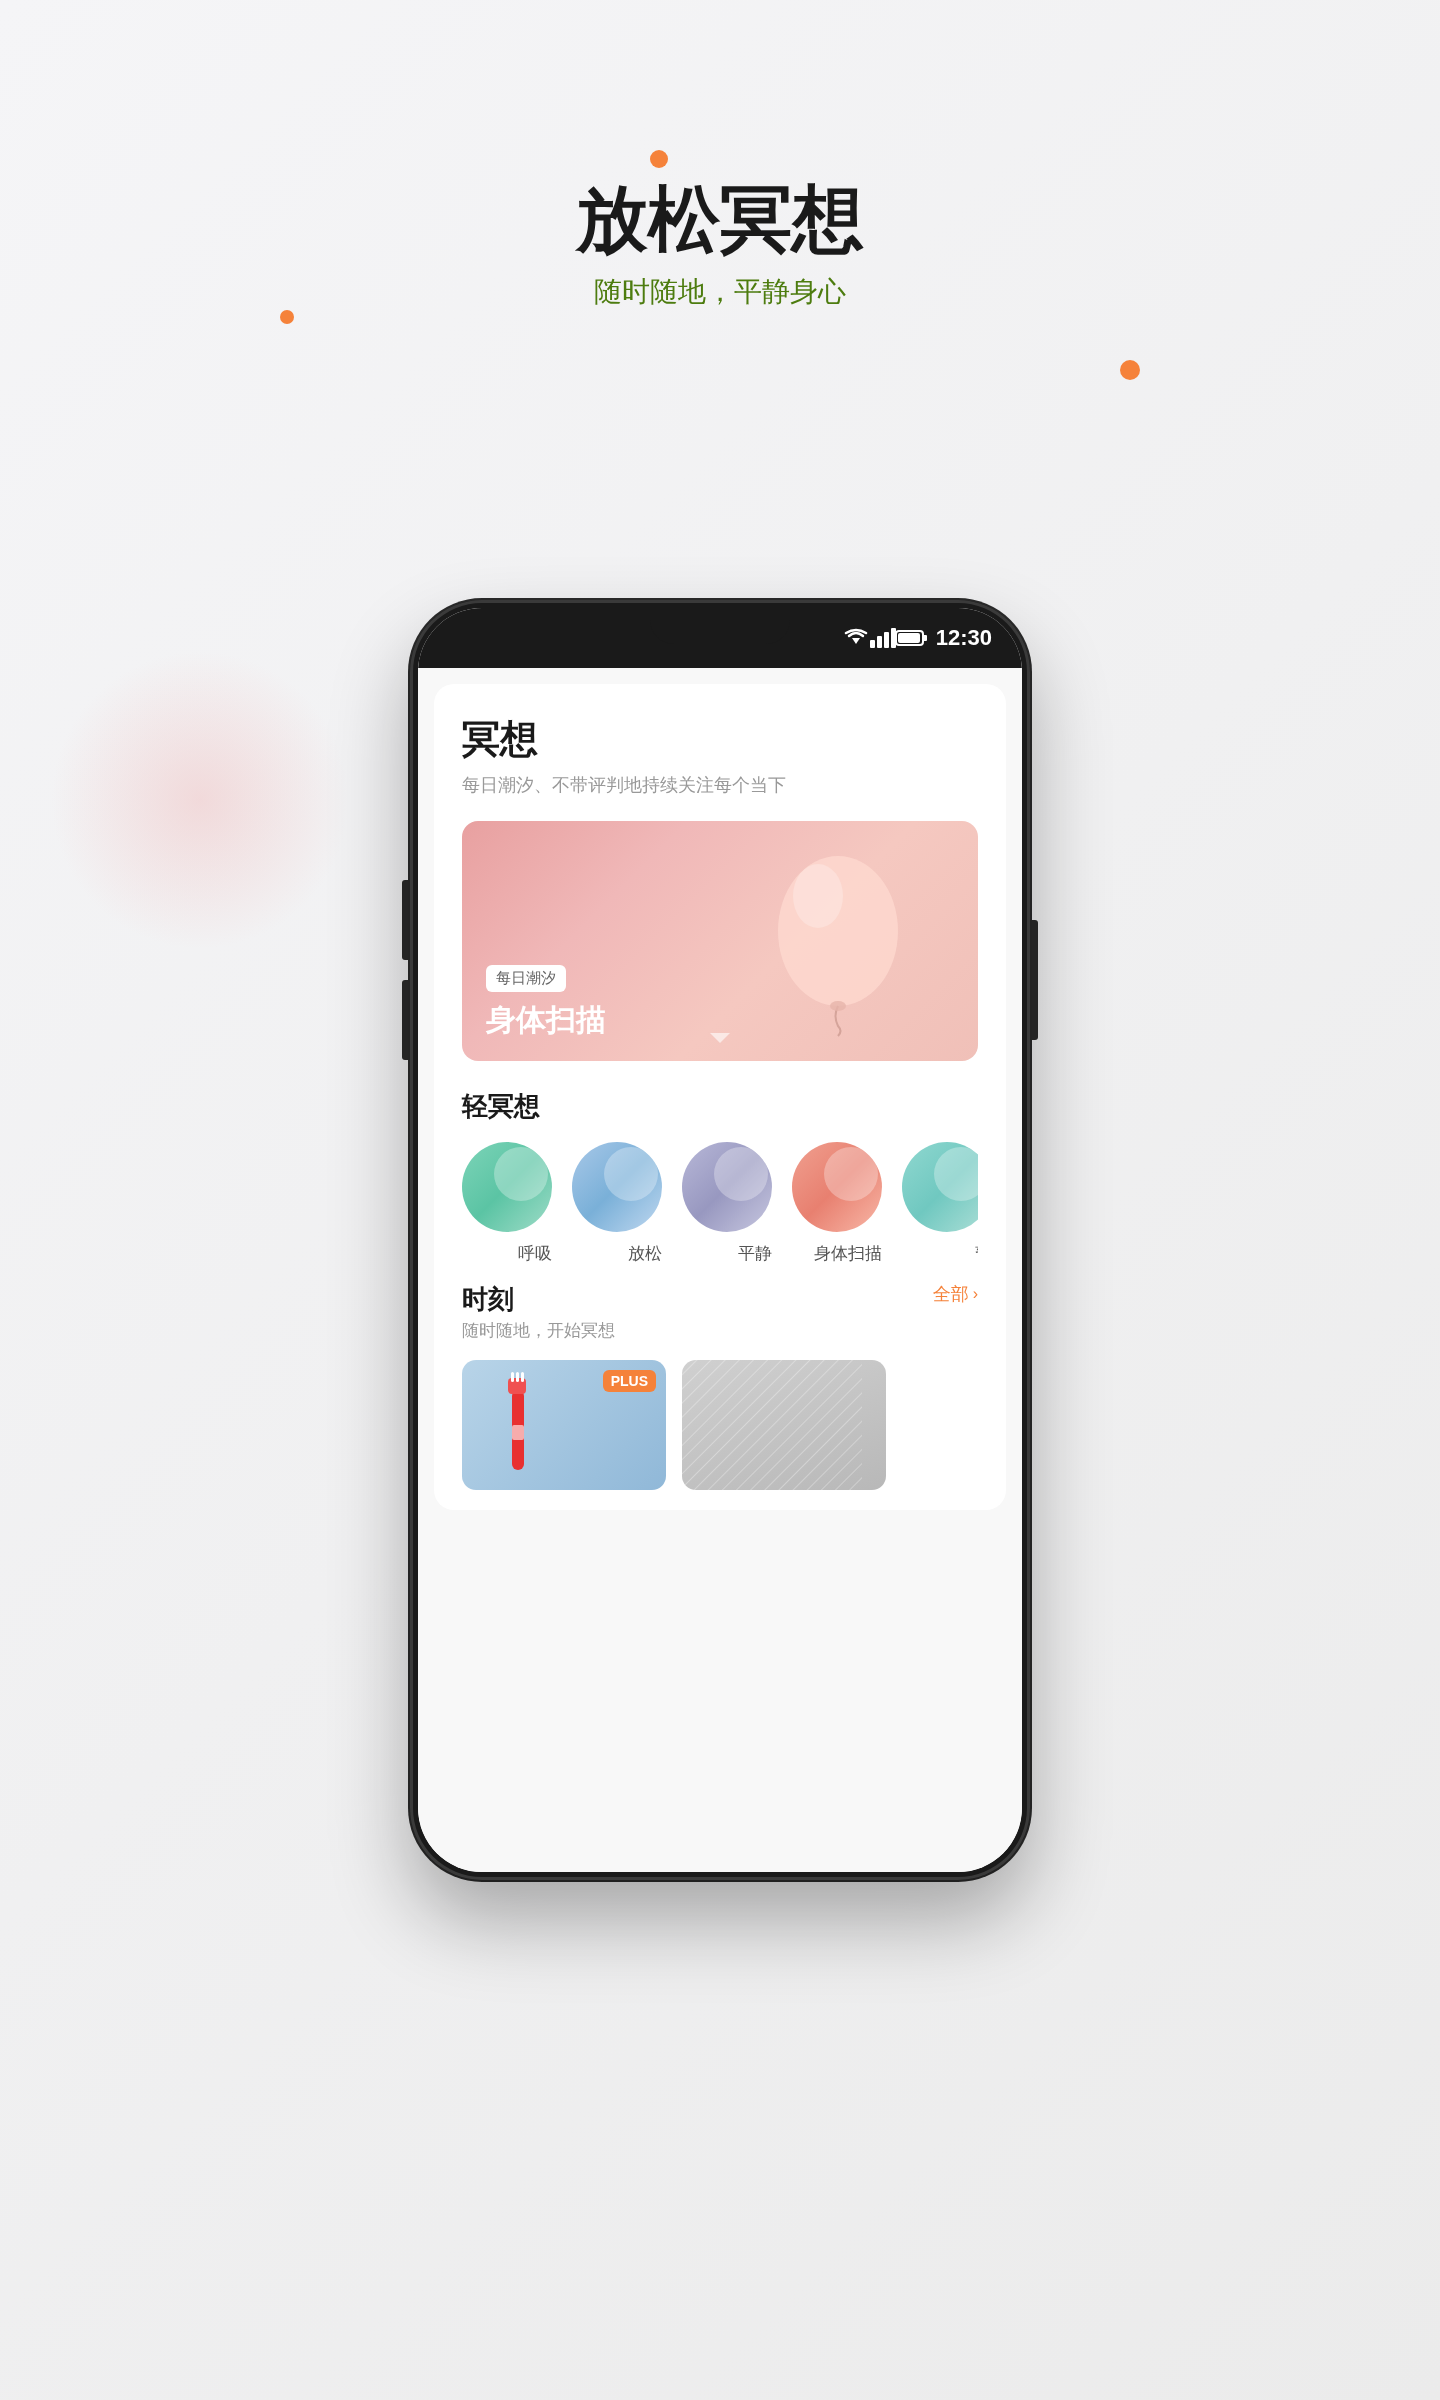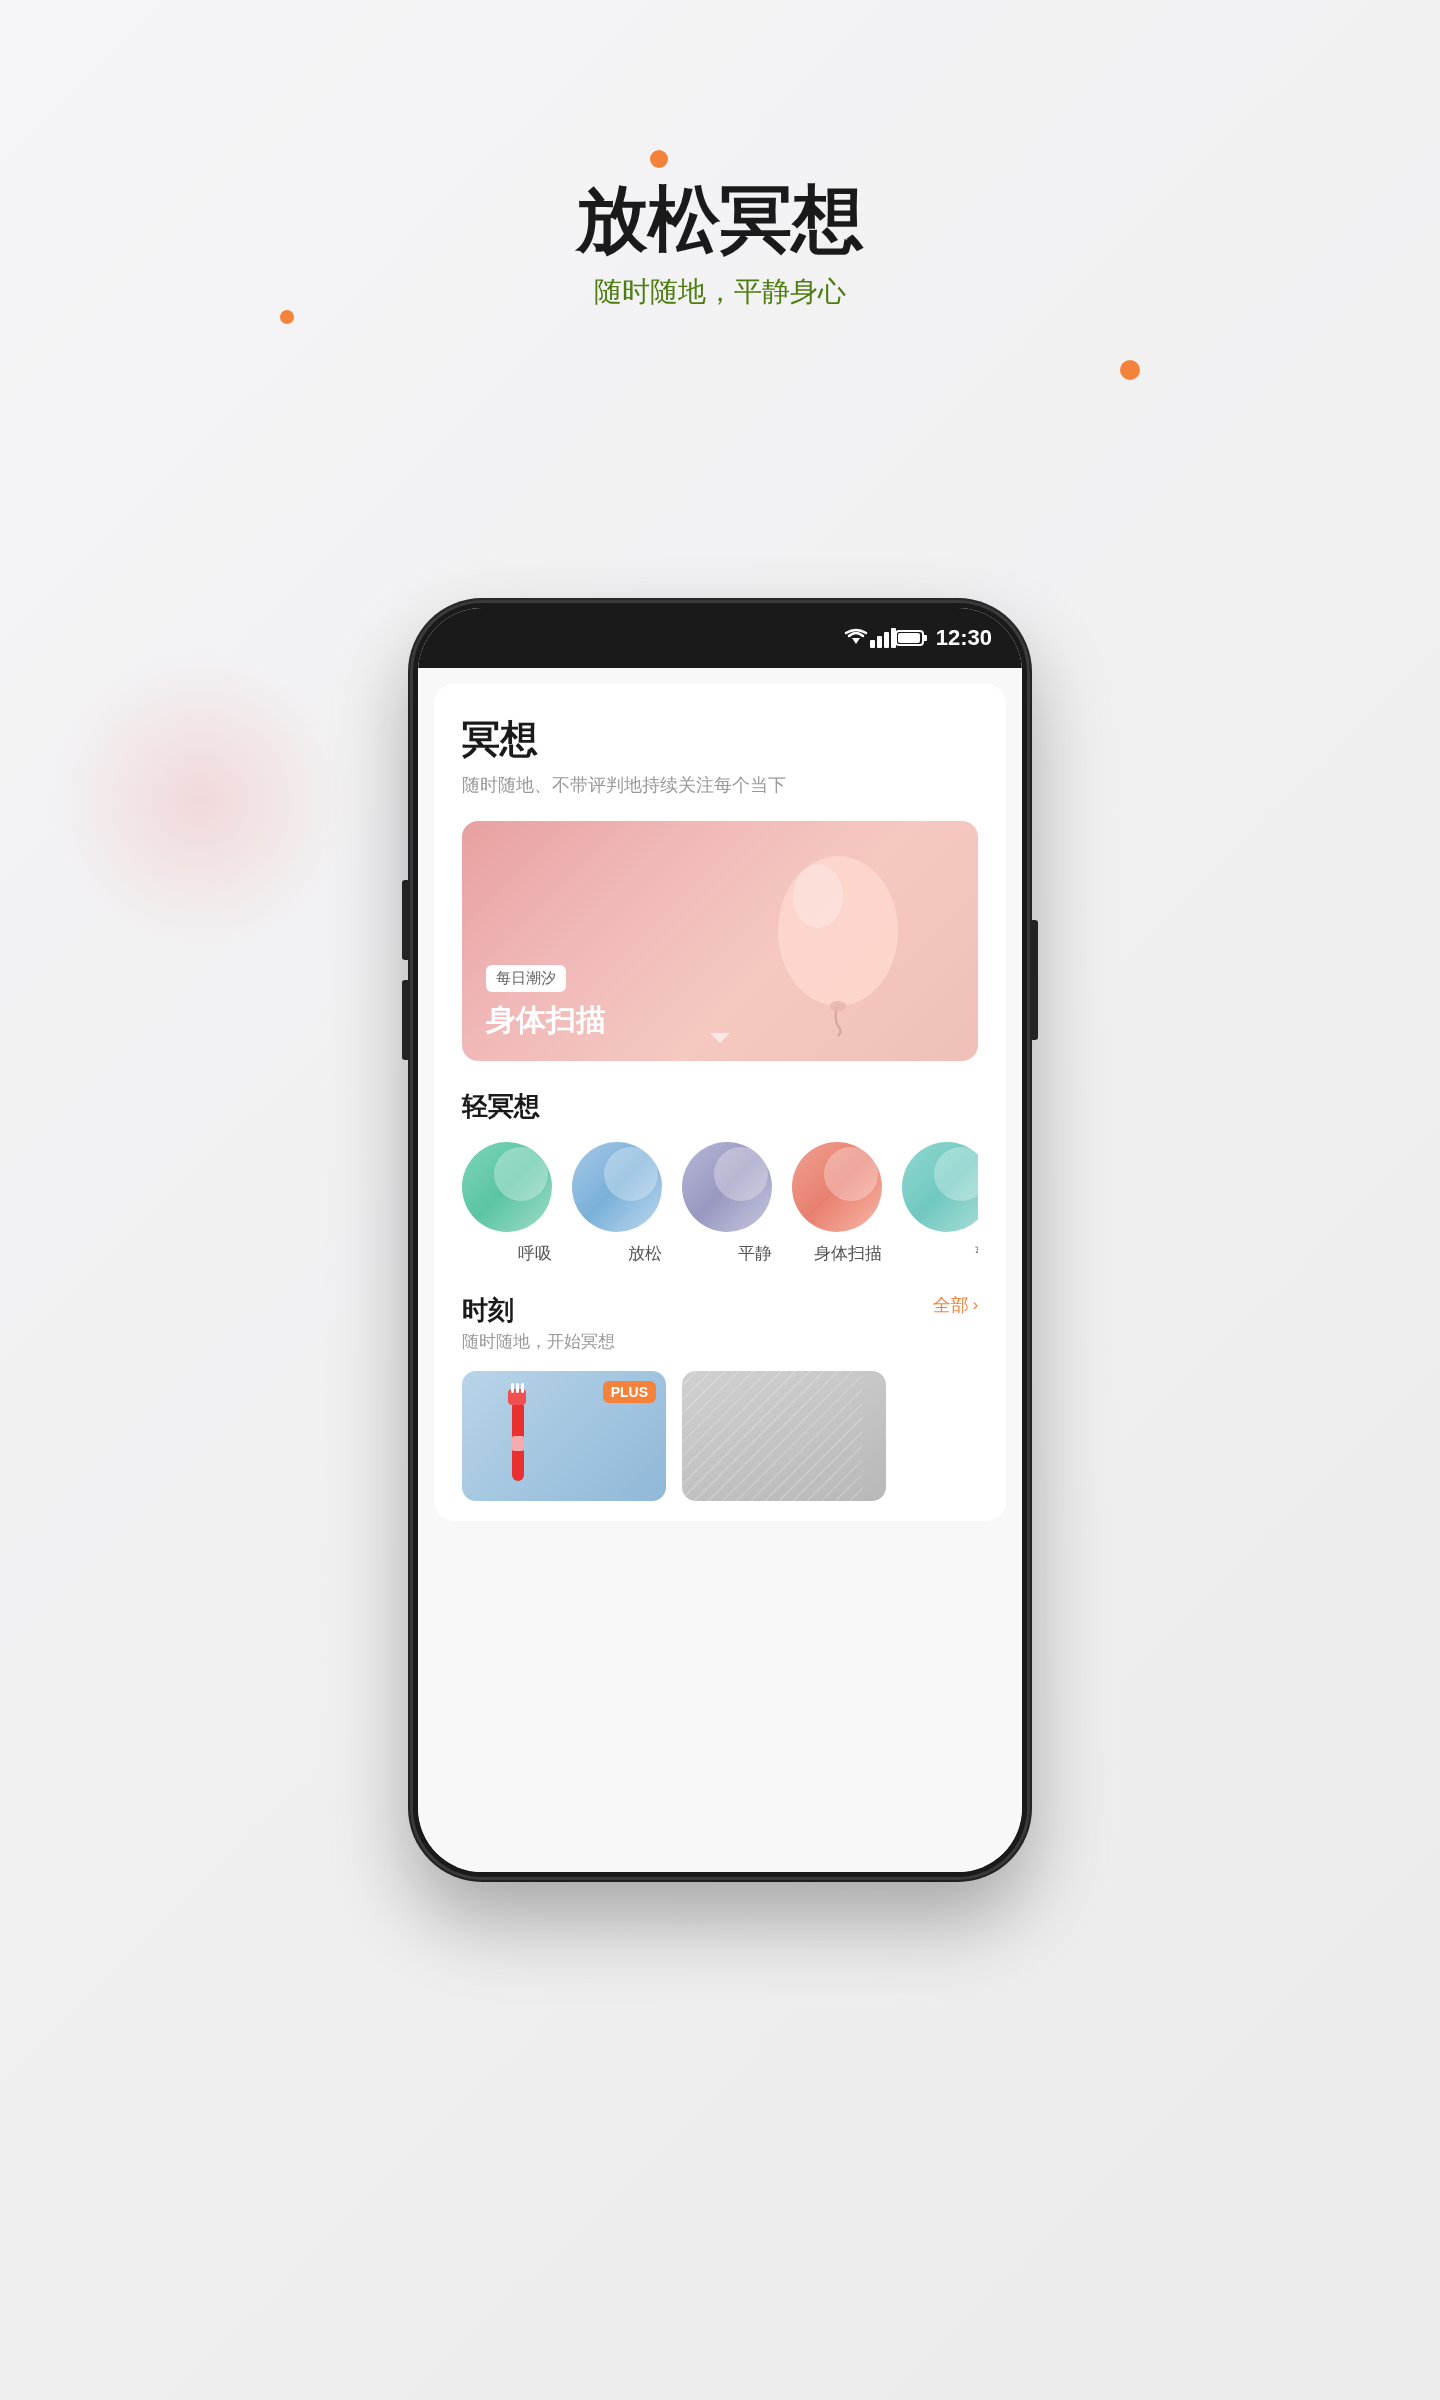--- a/index.html
+++ b/index.html
@@ -268,21 +268,21 @@
       width: 60%;
       height: 60%;
       border-radius: 50%;
       background: rgba(255,255,255,0.3);
       top: 5%;
       right: 5%;
     }
 
     
     .time-section {
-      margin-top: 28px;
+      margin-top: 17px;
     }
 
     .time-header {
       display: flex;
       justify-content: space-between;
       align-items: flex-start;
       margin-bottom: 6px;
     }
 
     .time-title {
@@ -398,21 +398,21 @@
             <rect x="2" y="4" width="22" height="10" rx="2" fill="white"></rect>
           </svg>
           <span class="status-time">12:30</span>
         </div>
       </div>
 
       <div class="screen-content">
         <div class="content-card">
 
           <div class="page-title">冥想</div>
-          <div class="page-subtitle">随时随地、不带评判地持续关注每个当下</div>
+          <div class="page-subtitle">每日潮汐、不带评判地持续关注每个当下</div>
 
           <div class="hero-banner">
 
             <div class="balloon-container">
               <svg viewBox="0 0 160 200" width="160" height="200">
 
                 <ellipse cx="80" cy="90" rx="60" ry="75" fill="rgba(255,220,210,0.7)"></ellipse>
 
                 <ellipse cx="60" cy="55" rx="25" ry="32" fill="rgba(255,255,255,0.25)"></ellipse>
 

